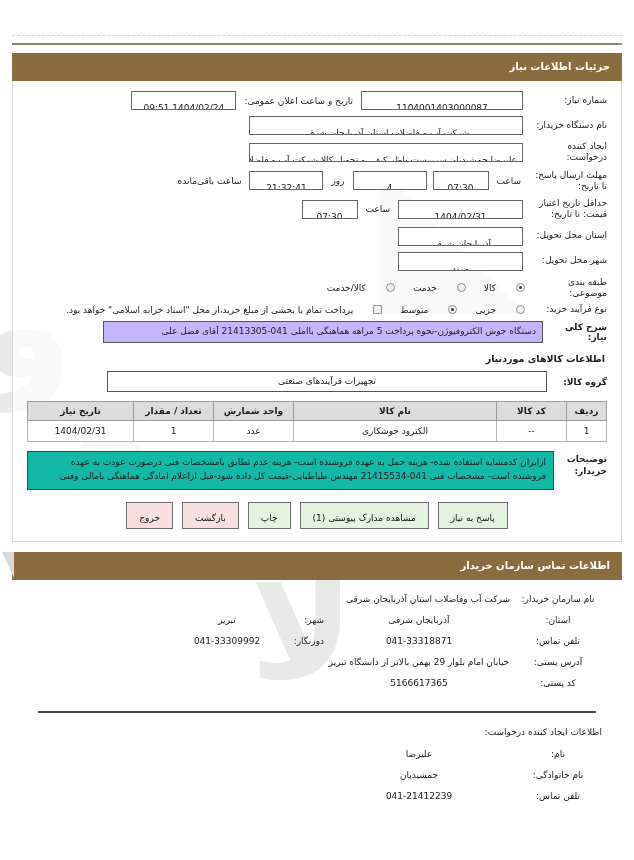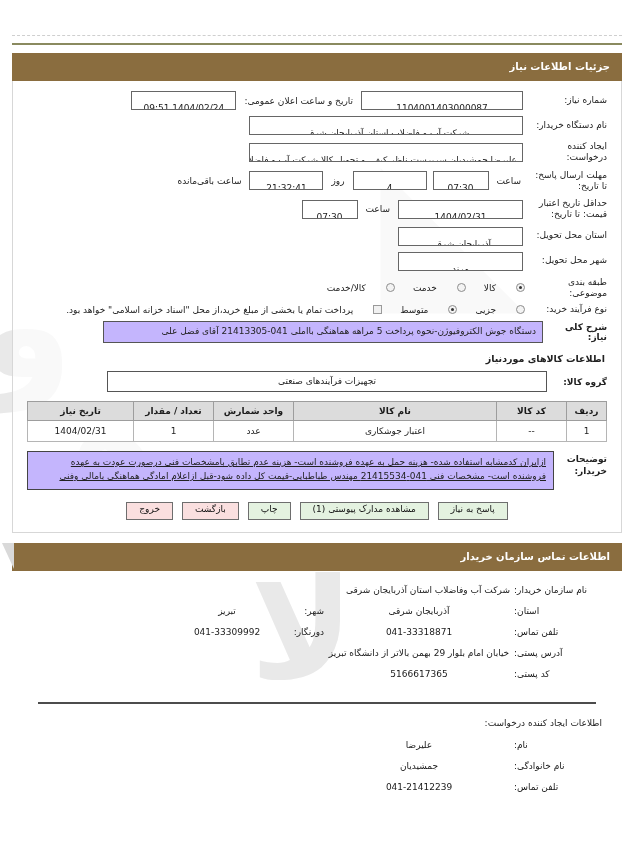--- a/index.html
+++ b/index.html
@@ -253,41 +253,40 @@
     font-weight: bold;
     font-size: 9px;
     width: 46px;
     flex: 0 0 46px;
     text-align: right;
     padding-top: 2px;
     line-height: 1.35;
   }
   .notes-box {
     border: 1px solid #444;
-    background: #c4b5fd;
+    background: #14b8a6;
     flex: 1 1 auto;
     padding: 4px 7px 5px 18px;
     font-size: 9px;
     text-align: right;
     line-height: 1.55;
-    text-decoration: underline;
   }
 
   
   .btnbar {
     display: flex;
     justify-content: center;
     gap: 9px;
     margin: 12px 0 6px 0;
     direction: rtl;
   }
   .btn {
     border: 1px solid #6e6e6e;
     font-size: 9px;
-    padding: 1px 12px 4px 12px;
+    padding: 10px 12px 4px 12px;
     cursor: pointer;
     white-space: nowrap;
     text-align: center;
     color: #111;
     line-height: 1.2;
   }
   .btn.green { background: #e4f2e0; }
   .btn.pink  { background: #fadfdf; }
 
   
@@ -296,21 +295,21 @@
   }
   .crow {
     display: flex;
     align-items: baseline;
     font-size: 9px;
     margin-bottom: 11px;
   }
   .ckey {
     width: 88px;
     flex: 0 0 88px;
-    text-align: left;
+    text-align: center;
     color: #1a1a1a;
   }
   .cval {
     width: 190px;
     flex: 0 0 190px;
     text-align: center;
     color: #1a1a1a;
   }
   .cval.left-ish { text-align: right; padding-right: 4px; }
   .ckey2 {
@@ -454,21 +453,21 @@
           <th>نام کالا</th>
           <th style="width:80px">واحد شمارش</th>
           <th style="width:80px">تعداد / مقدار</th>
           <th style="width:106px">تاریخ نیاز</th>
         </tr>
       </thead>
       <tbody>
         <tr>
           <td>1</td>
           <td>--</td>
-          <td>اعتبار جوشکاری</td>
+          <td>الکترود جوشکاری</td>
           <td>عدد</td>
           <td>1</td>
           <td>1404/02/31</td>
         </tr>
       </tbody>
     </table>
 
     <div class="notes-row">
       <div class="notes-label">توضیحات خریدار:</div>
       <div class="notes-box">ازایران کدمشابه استفاده شده- هزینه حمل به عهده فروشنده است- هزینه عدم تطابق بامشخصات فنی درصورت عودت به عهده فروشنده است- مشخصات فنی 041-21415534 مهندس طباطبایی-قیمت کل داده شود-قبل ازاعلام امادگی هماهنگی بامالی وفنی</div>

